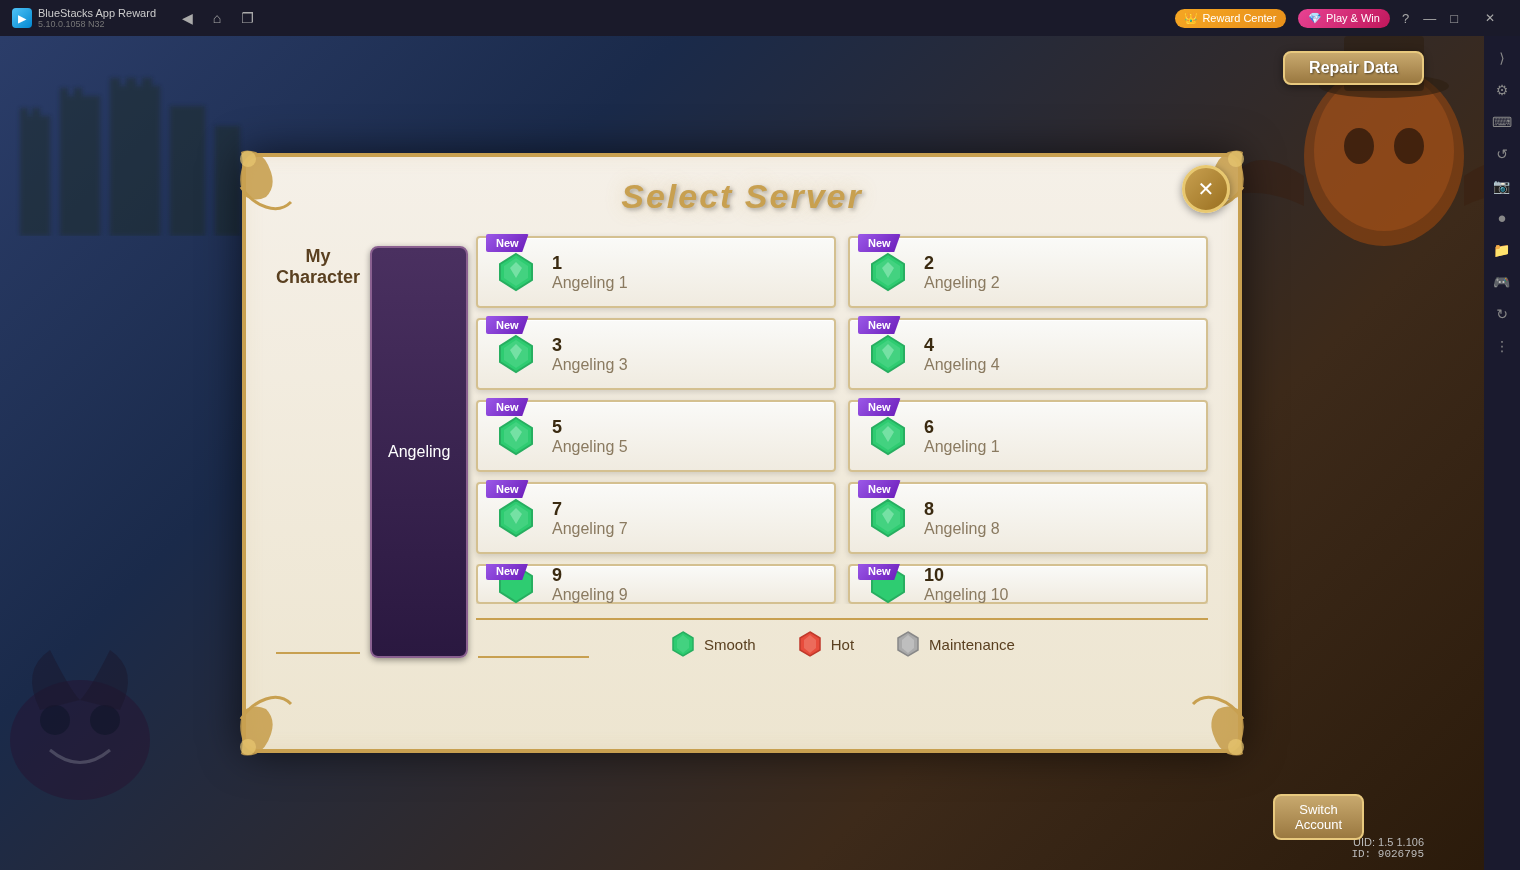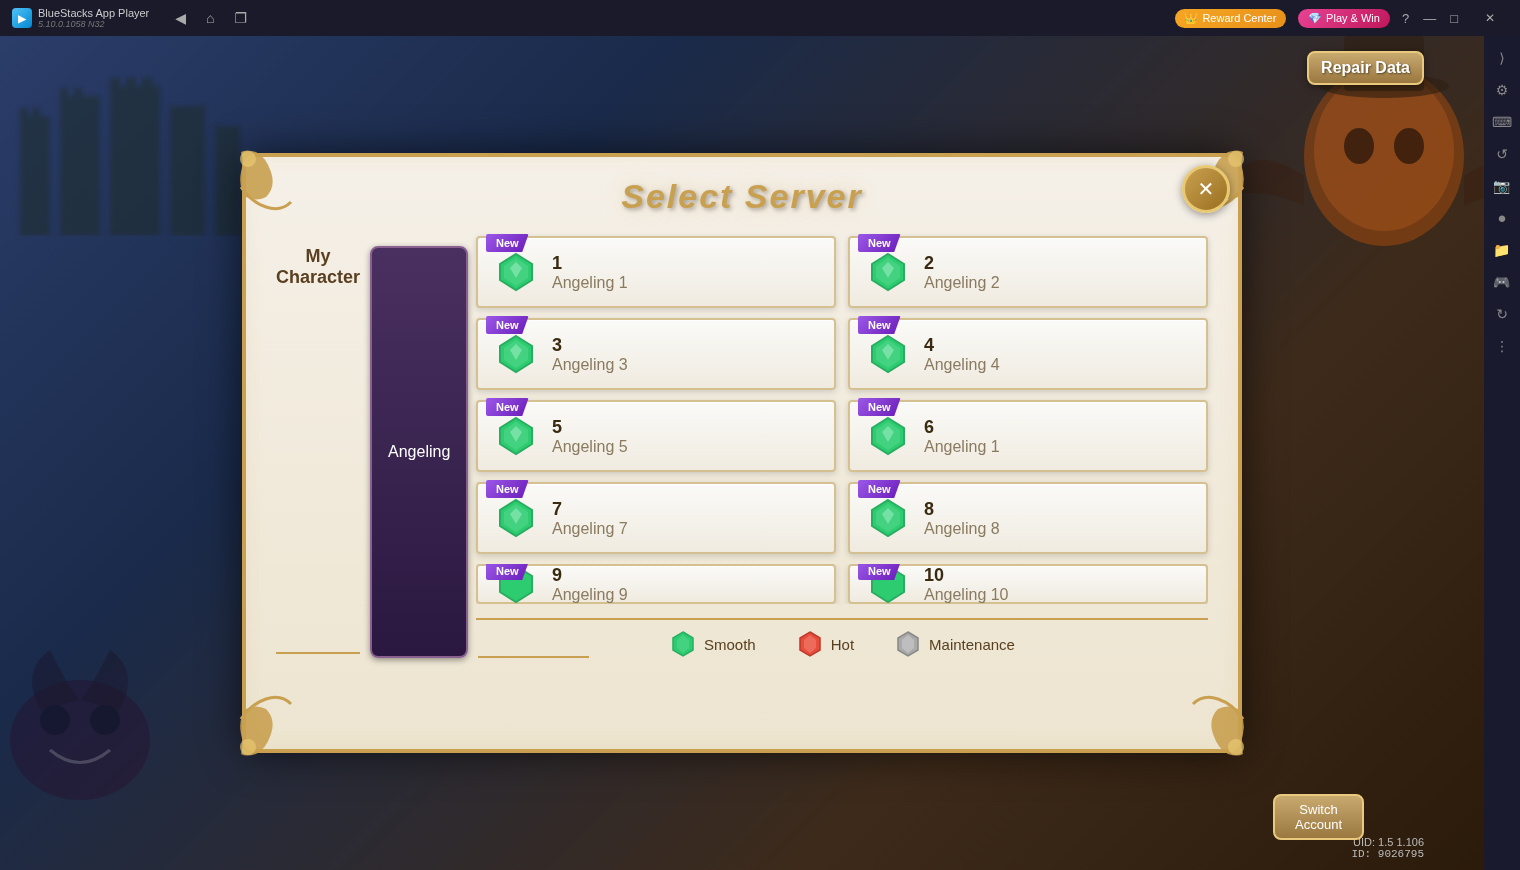--- a/index.html
+++ b/index.html
@@ -49,21 +49,20 @@
       color: white;
       font-weight: bold;
     }
     .titlebar-title {
       color: #ccc;
       font-size: 11px;
     }
     .titlebar-subtitle {
       color: #777;
       font-size: 9px;
-      font-style: italic;
     }
     .titlebar-nav {
       display: flex;
       align-items: center;
       gap: 8px;
       padding: 0 8px;
     }
     .titlebar-nav-btn {
       color: #aaa;
       font-size: 14px;
@@ -184,21 +183,21 @@
     }
 
     
     .repair-data-btn {
       position: absolute;
       top: 15px;
       right: 60px;
       background: linear-gradient(180deg, #c8a96e 0%, #9a7840 100%);
       border: 2px solid #e8c97e;
       border-radius: 8px;
-      padding: 6px 12px;
+      padding: 6px 24px;
       color: #fff;
       font-size: 16px;
       font-weight: bold;
       text-shadow: 1px 1px 2px rgba(0,0,0,0.5);
       cursor: pointer;
       box-shadow: 0 2px 8px rgba(0,0,0,0.4);
     }
 
     
     .modal-overlay {
@@ -672,21 +671,21 @@
     <button class="switch-account">Switch Account</button>
     <div style="color:#bbb;font-size:11px;margin-top:2px;">UID: 1.5 1.106</div>
     <div style="color:#bbb;font-size:11px;font-family:Liberation Mono, monospace;">ID: 9026795</div>
   </div>
 </div>
 
 <div class="titlebar">
   <div class="titlebar-logo">
     <div class="titlebar-logo-icon">▶</div>
     <div>
-      <div class="titlebar-title">BlueStacks App Player</div>
+      <div class="titlebar-title">BlueStacks App Reward</div>
       <div class="titlebar-subtitle">5.10.0.1058  N32</div>
     </div>
   </div>
   <div class="titlebar-nav">
     <span class="titlebar-nav-btn">◀</span>
     <span class="titlebar-nav-btn">⌂</span>
     <span class="titlebar-nav-btn">❐</span>
   </div>
   <div class="titlebar-spacer"></div>
   <div class="titlebar-right">

